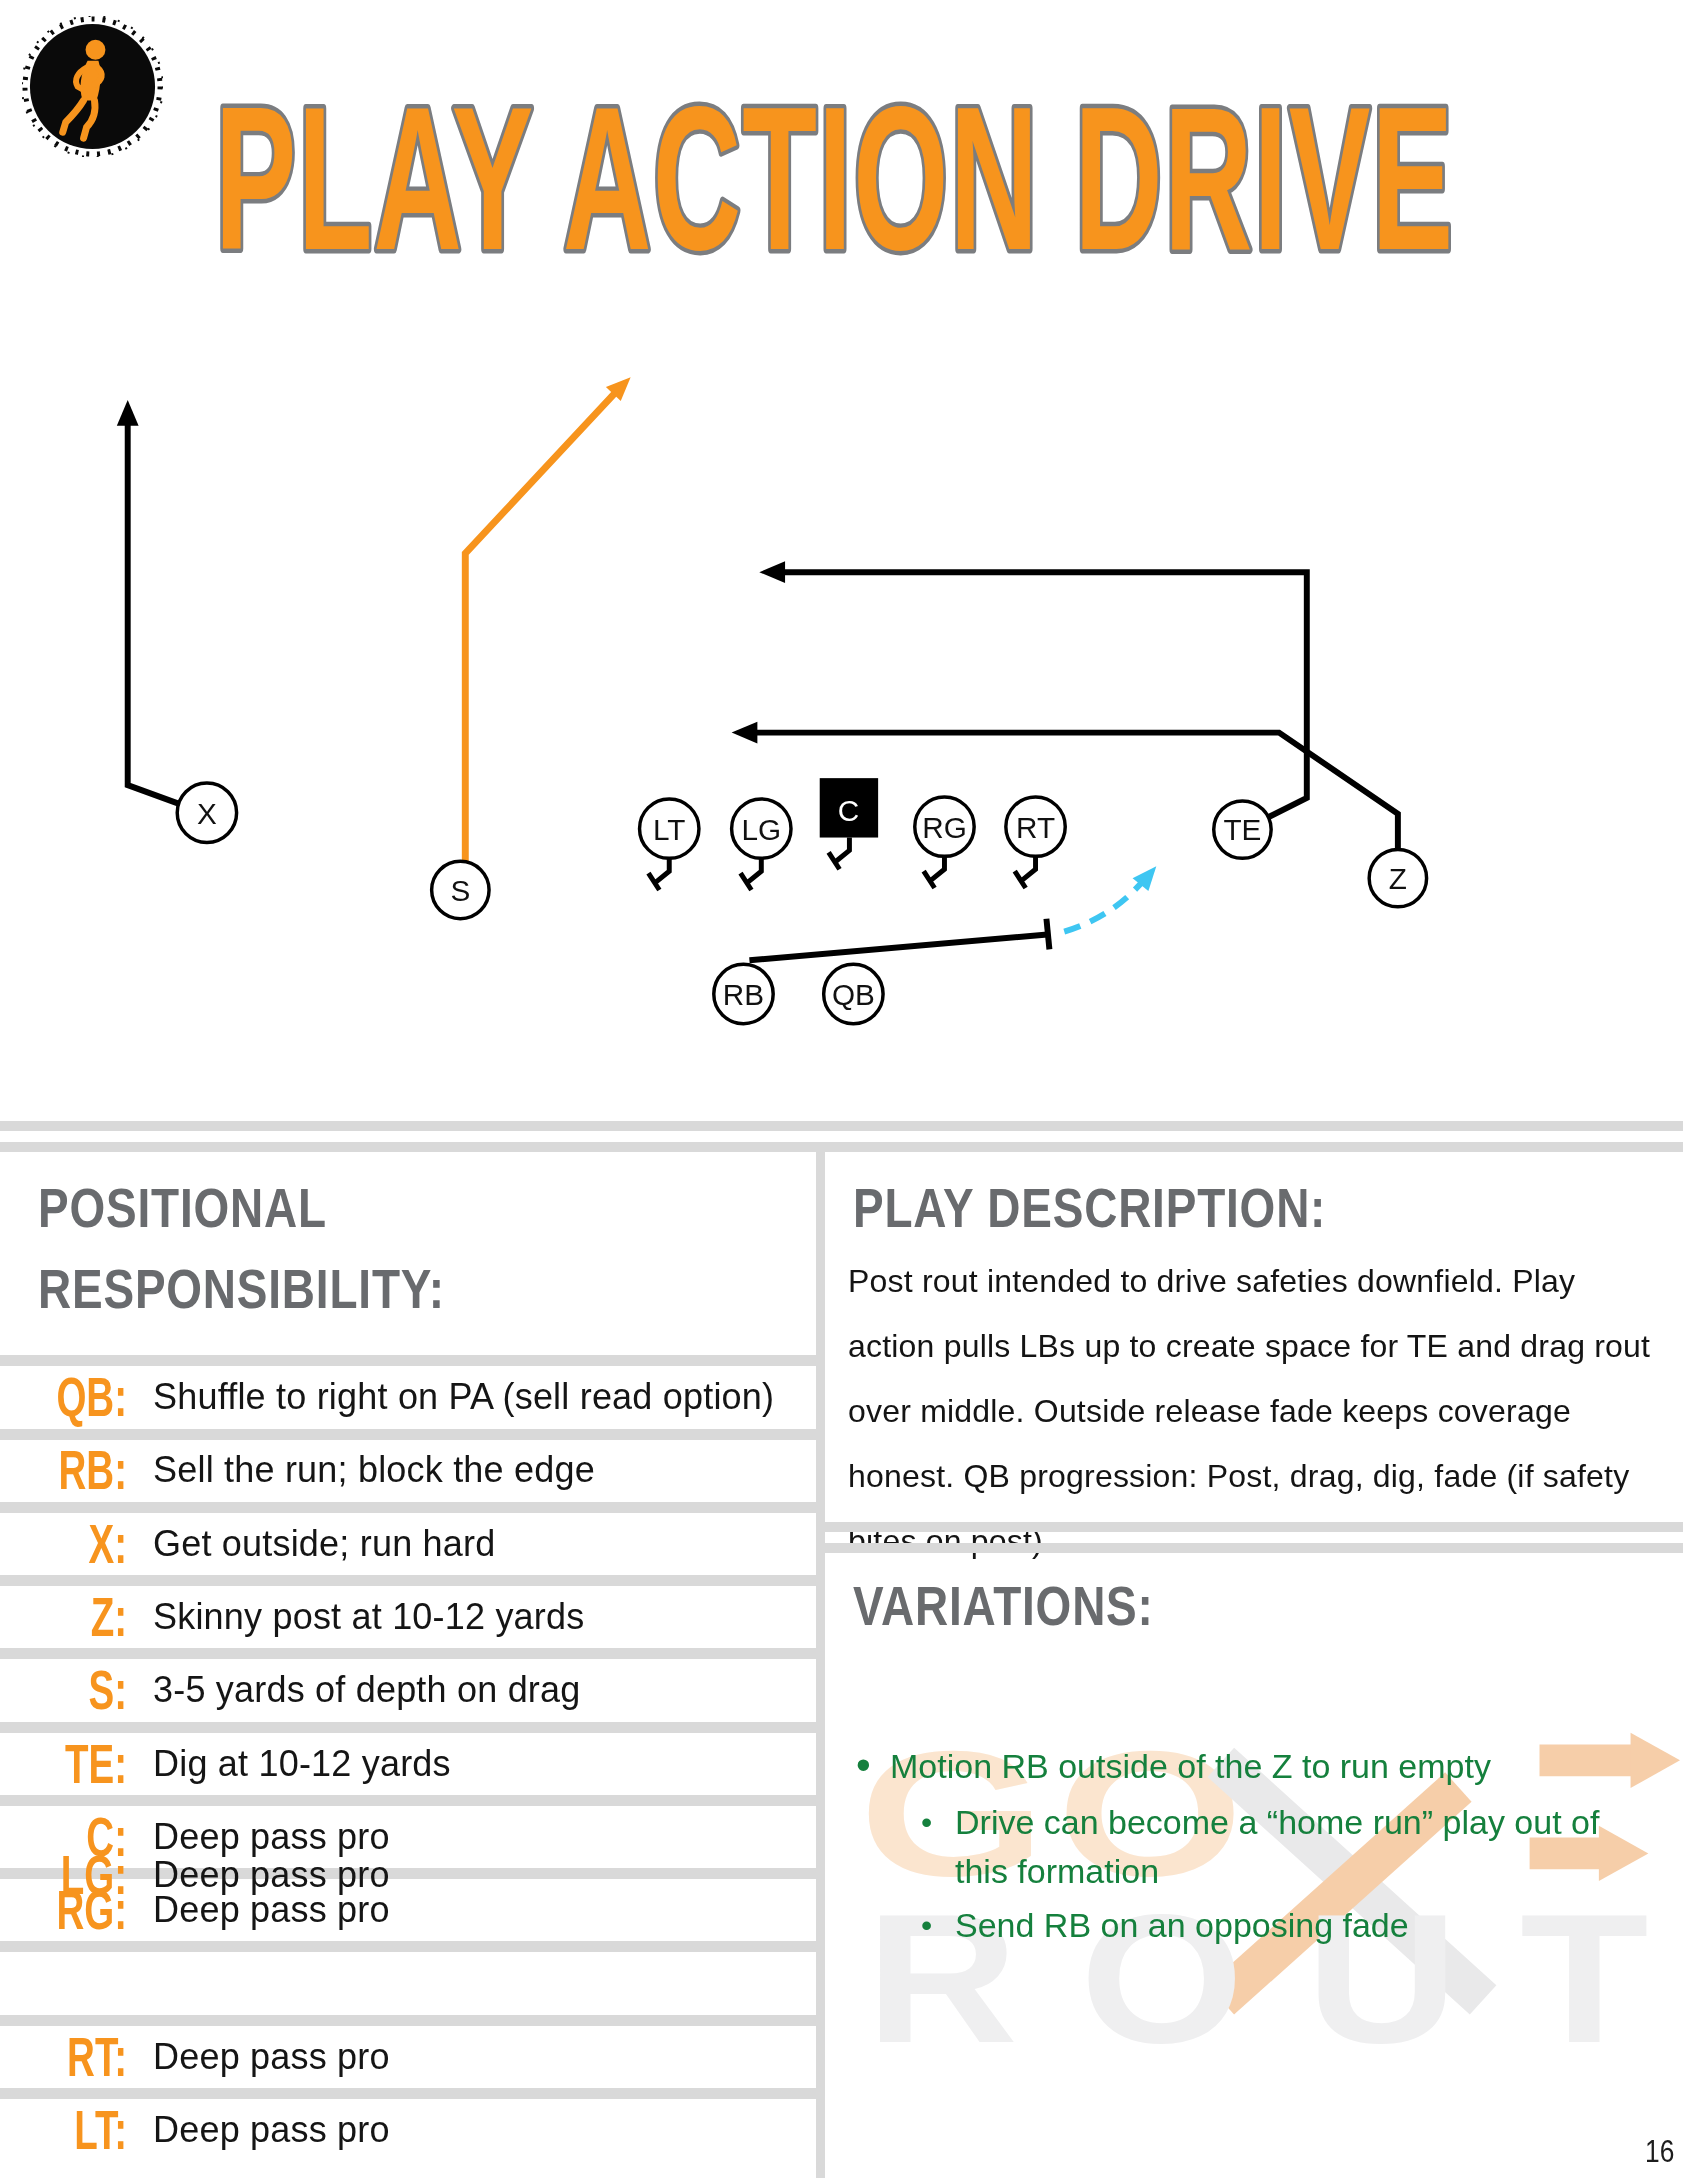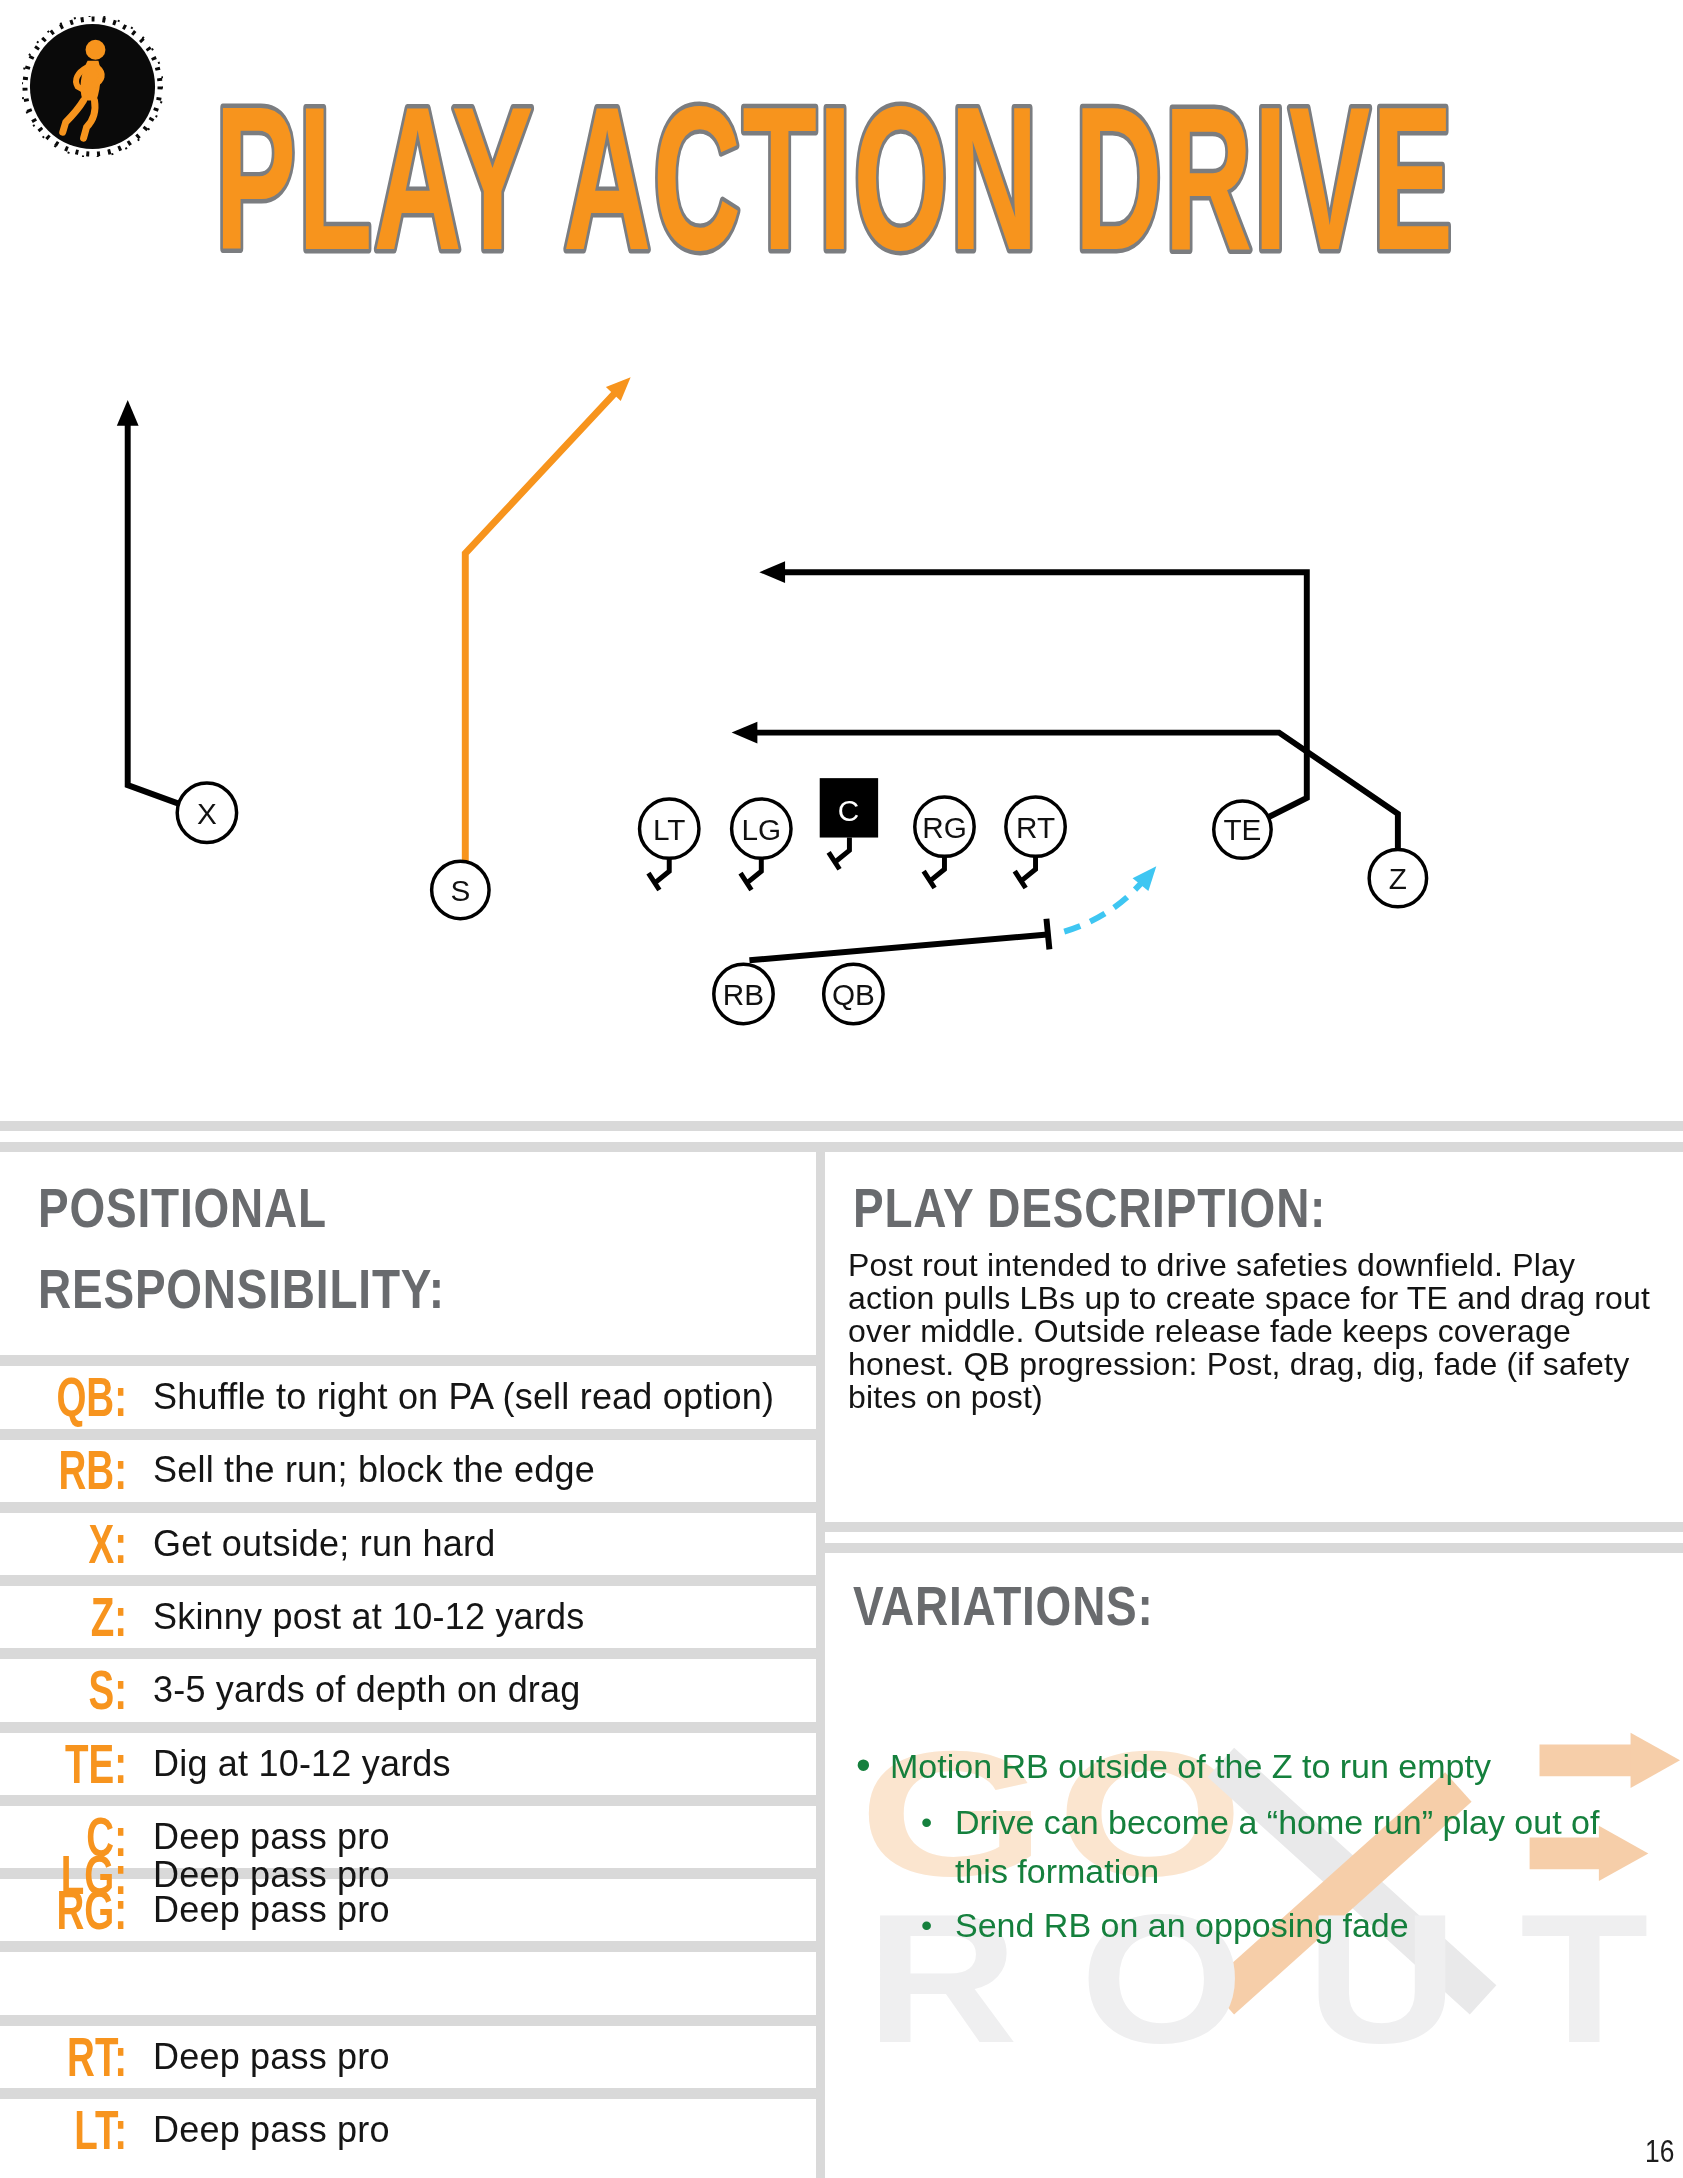--- a/index.html
+++ b/index.html
@@ -8,21 +8,21 @@
   svg{display:block;}
   .abs{position:absolute;}
   .bar{position:absolute;background:#D9D9D9;}
   .hdr{position:absolute;color:#696B6E;font-weight:bold;font-size:56px;line-height:59px;
        letter-spacing:1px;transform:scaleX(.82);transform-origin:left top;white-space:nowrap;}
   .row{position:absolute;left:0;width:816px;height:62px;display:flex;align-items:center;margin-left:20px;}
   .row .lbl{flex:0 0 107px;text-align:right;color:#F7941E;font-weight:bold;font-size:55px;
             transform:scaleX(.70);transform-origin:right center;white-space:nowrap;}
   .row .txt{margin-left:26px;color:#151515;font-size:36px;letter-spacing:0.2px;white-space:nowrap;}
   .para{position:absolute;left:848px;top:1249px;width:807px;color:#141414;font-size:32px;
-        line-height:33px;letter-spacing:0.2px;white-space:pre-line;}
+        line-height:65px;letter-spacing:0.2px;white-space:pre-line;}
   .bullets{position:absolute;left:856px;top:1742px;width:802px;color:#15803d;font-size:34px;line-height:49px;}
   .b1{position:relative;padding-left:34px;margin-bottom:7px;}
   .b1::before{content:"•";position:absolute;left:0;top:-2px;font-size:42px;}
   .b2{position:relative;margin-left:65px;padding-left:34px;margin-bottom:5px;}
   .b2::before{content:"•";position:absolute;left:0;font-size:32px;}
   .wm-txt{position:absolute;font-weight:bold;white-space:nowrap;transform-origin:left top;}
   .pagenum{position:absolute;left:1645px;top:2134px;color:#1d1d1d;font-size:31px;
            transform:scaleX(.85);transform-origin:left top;}
 </style>
 </head>

